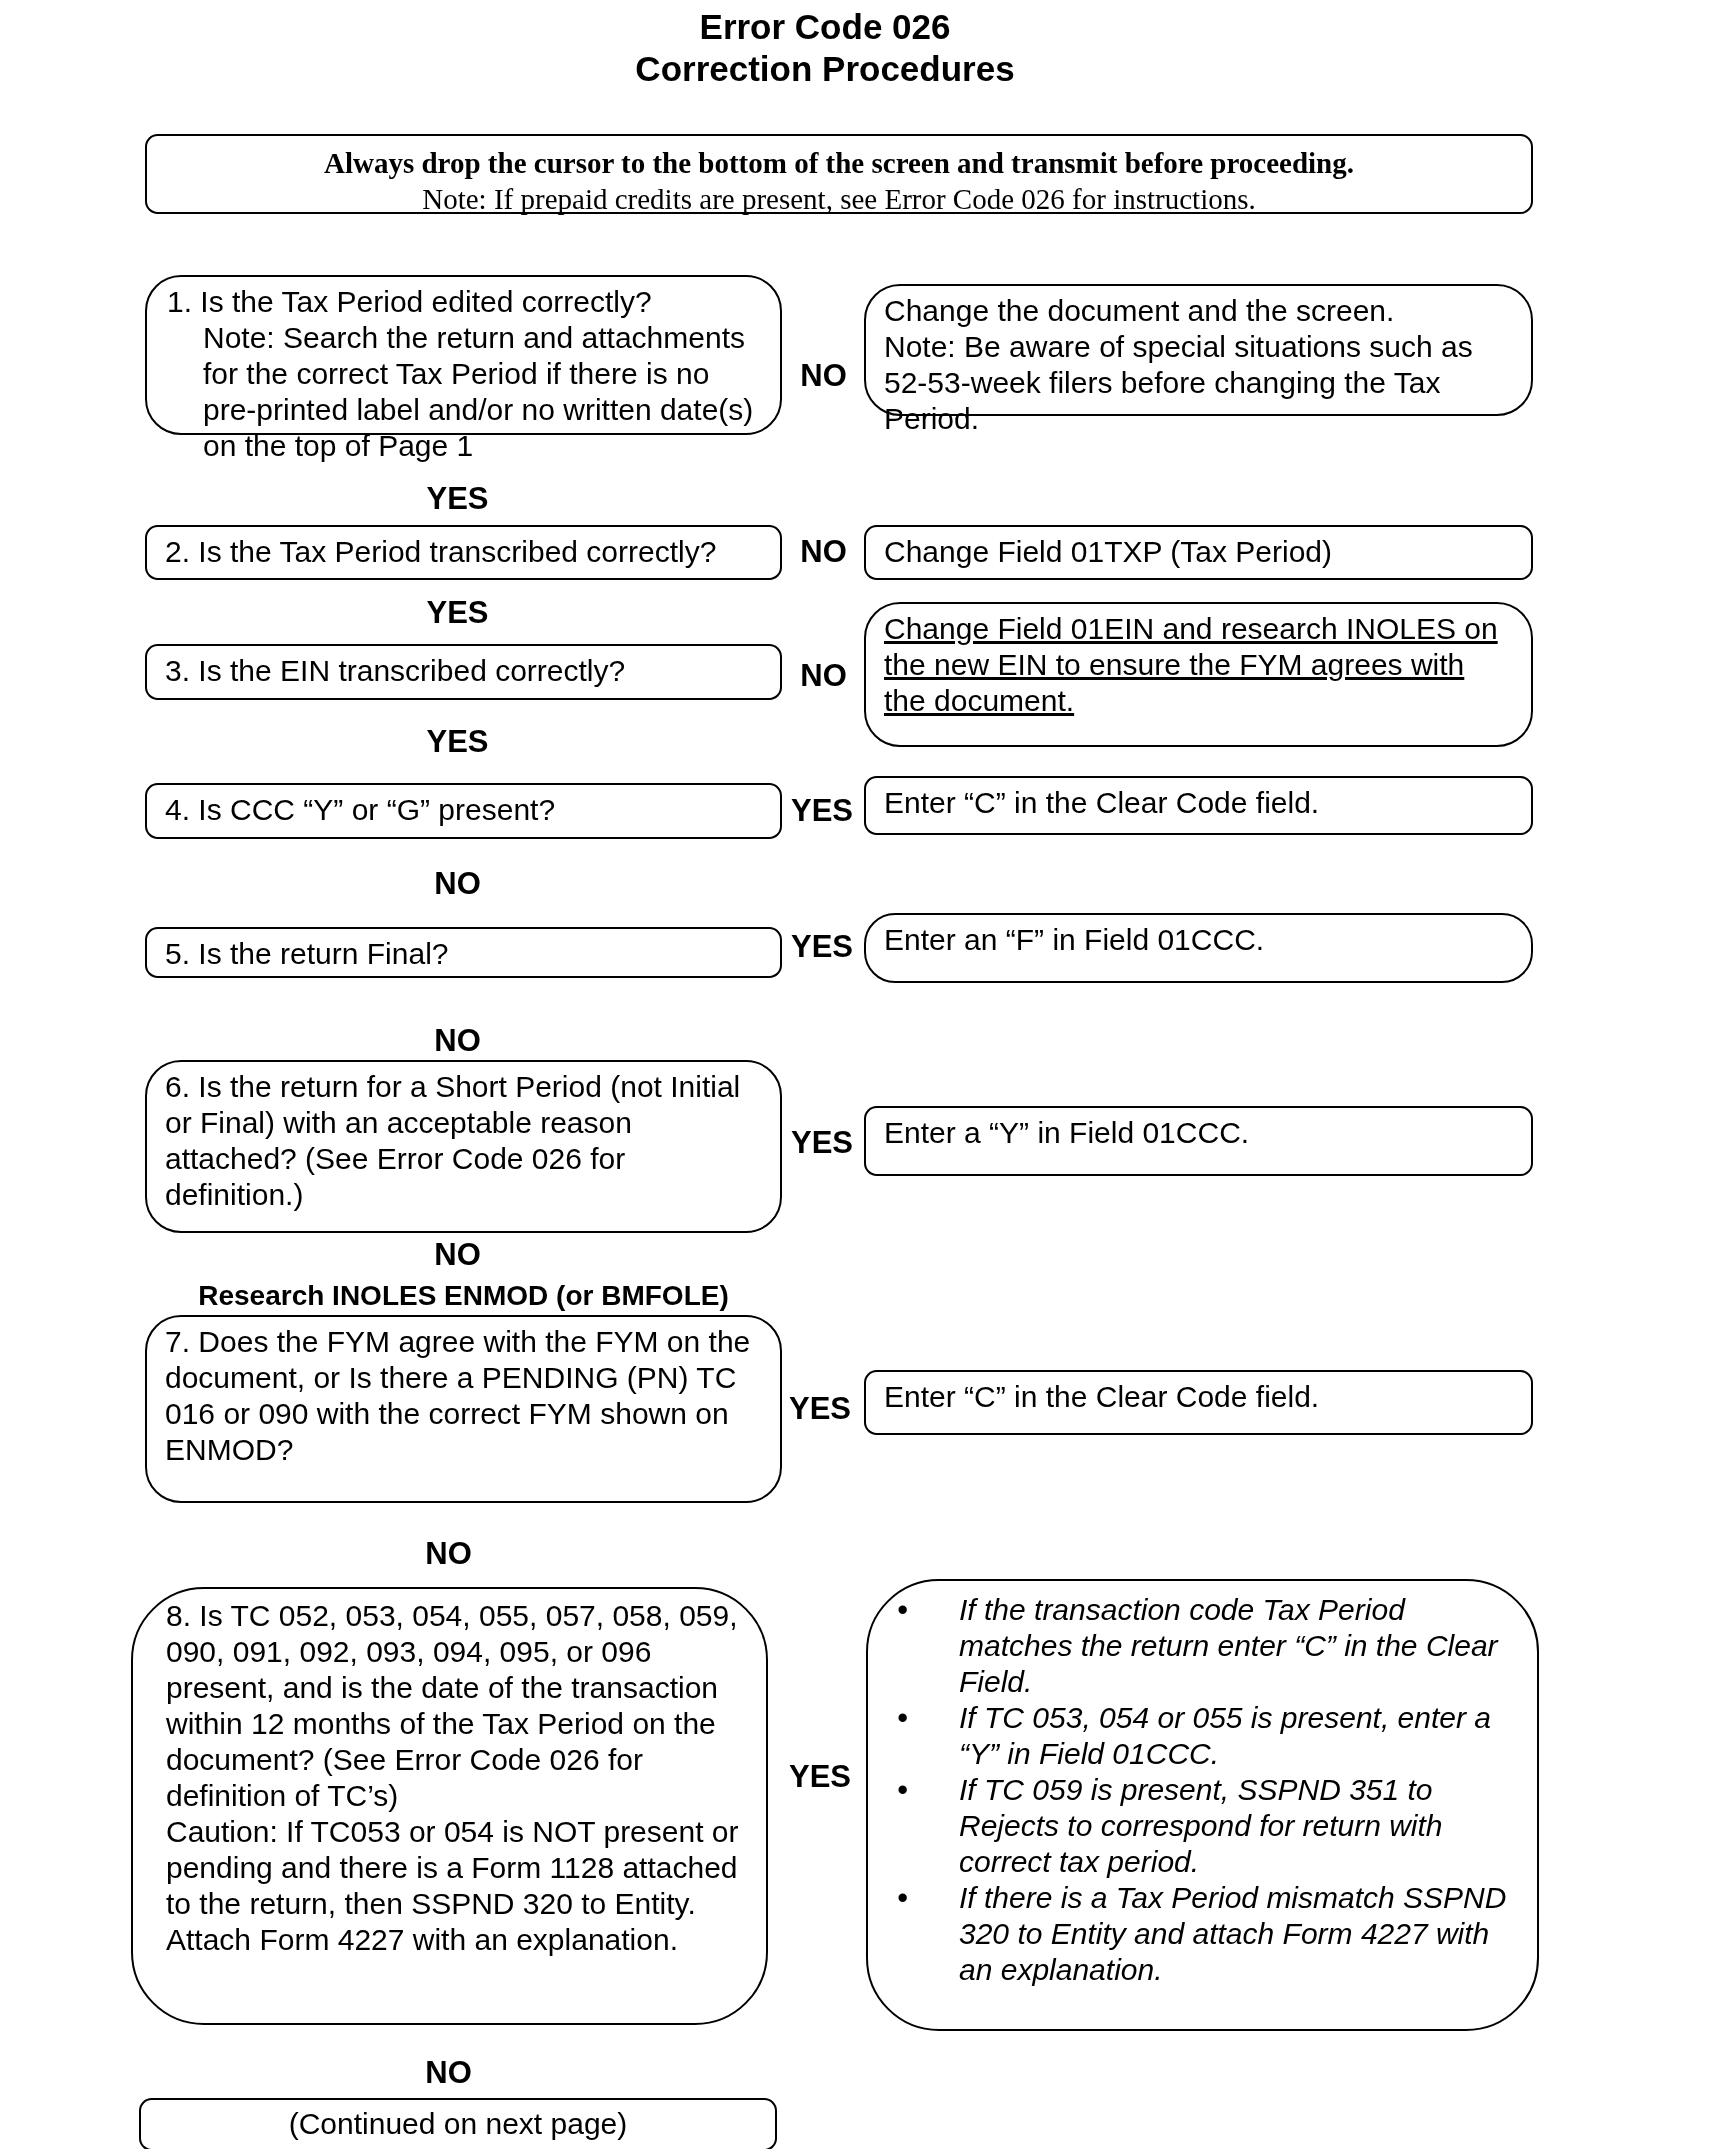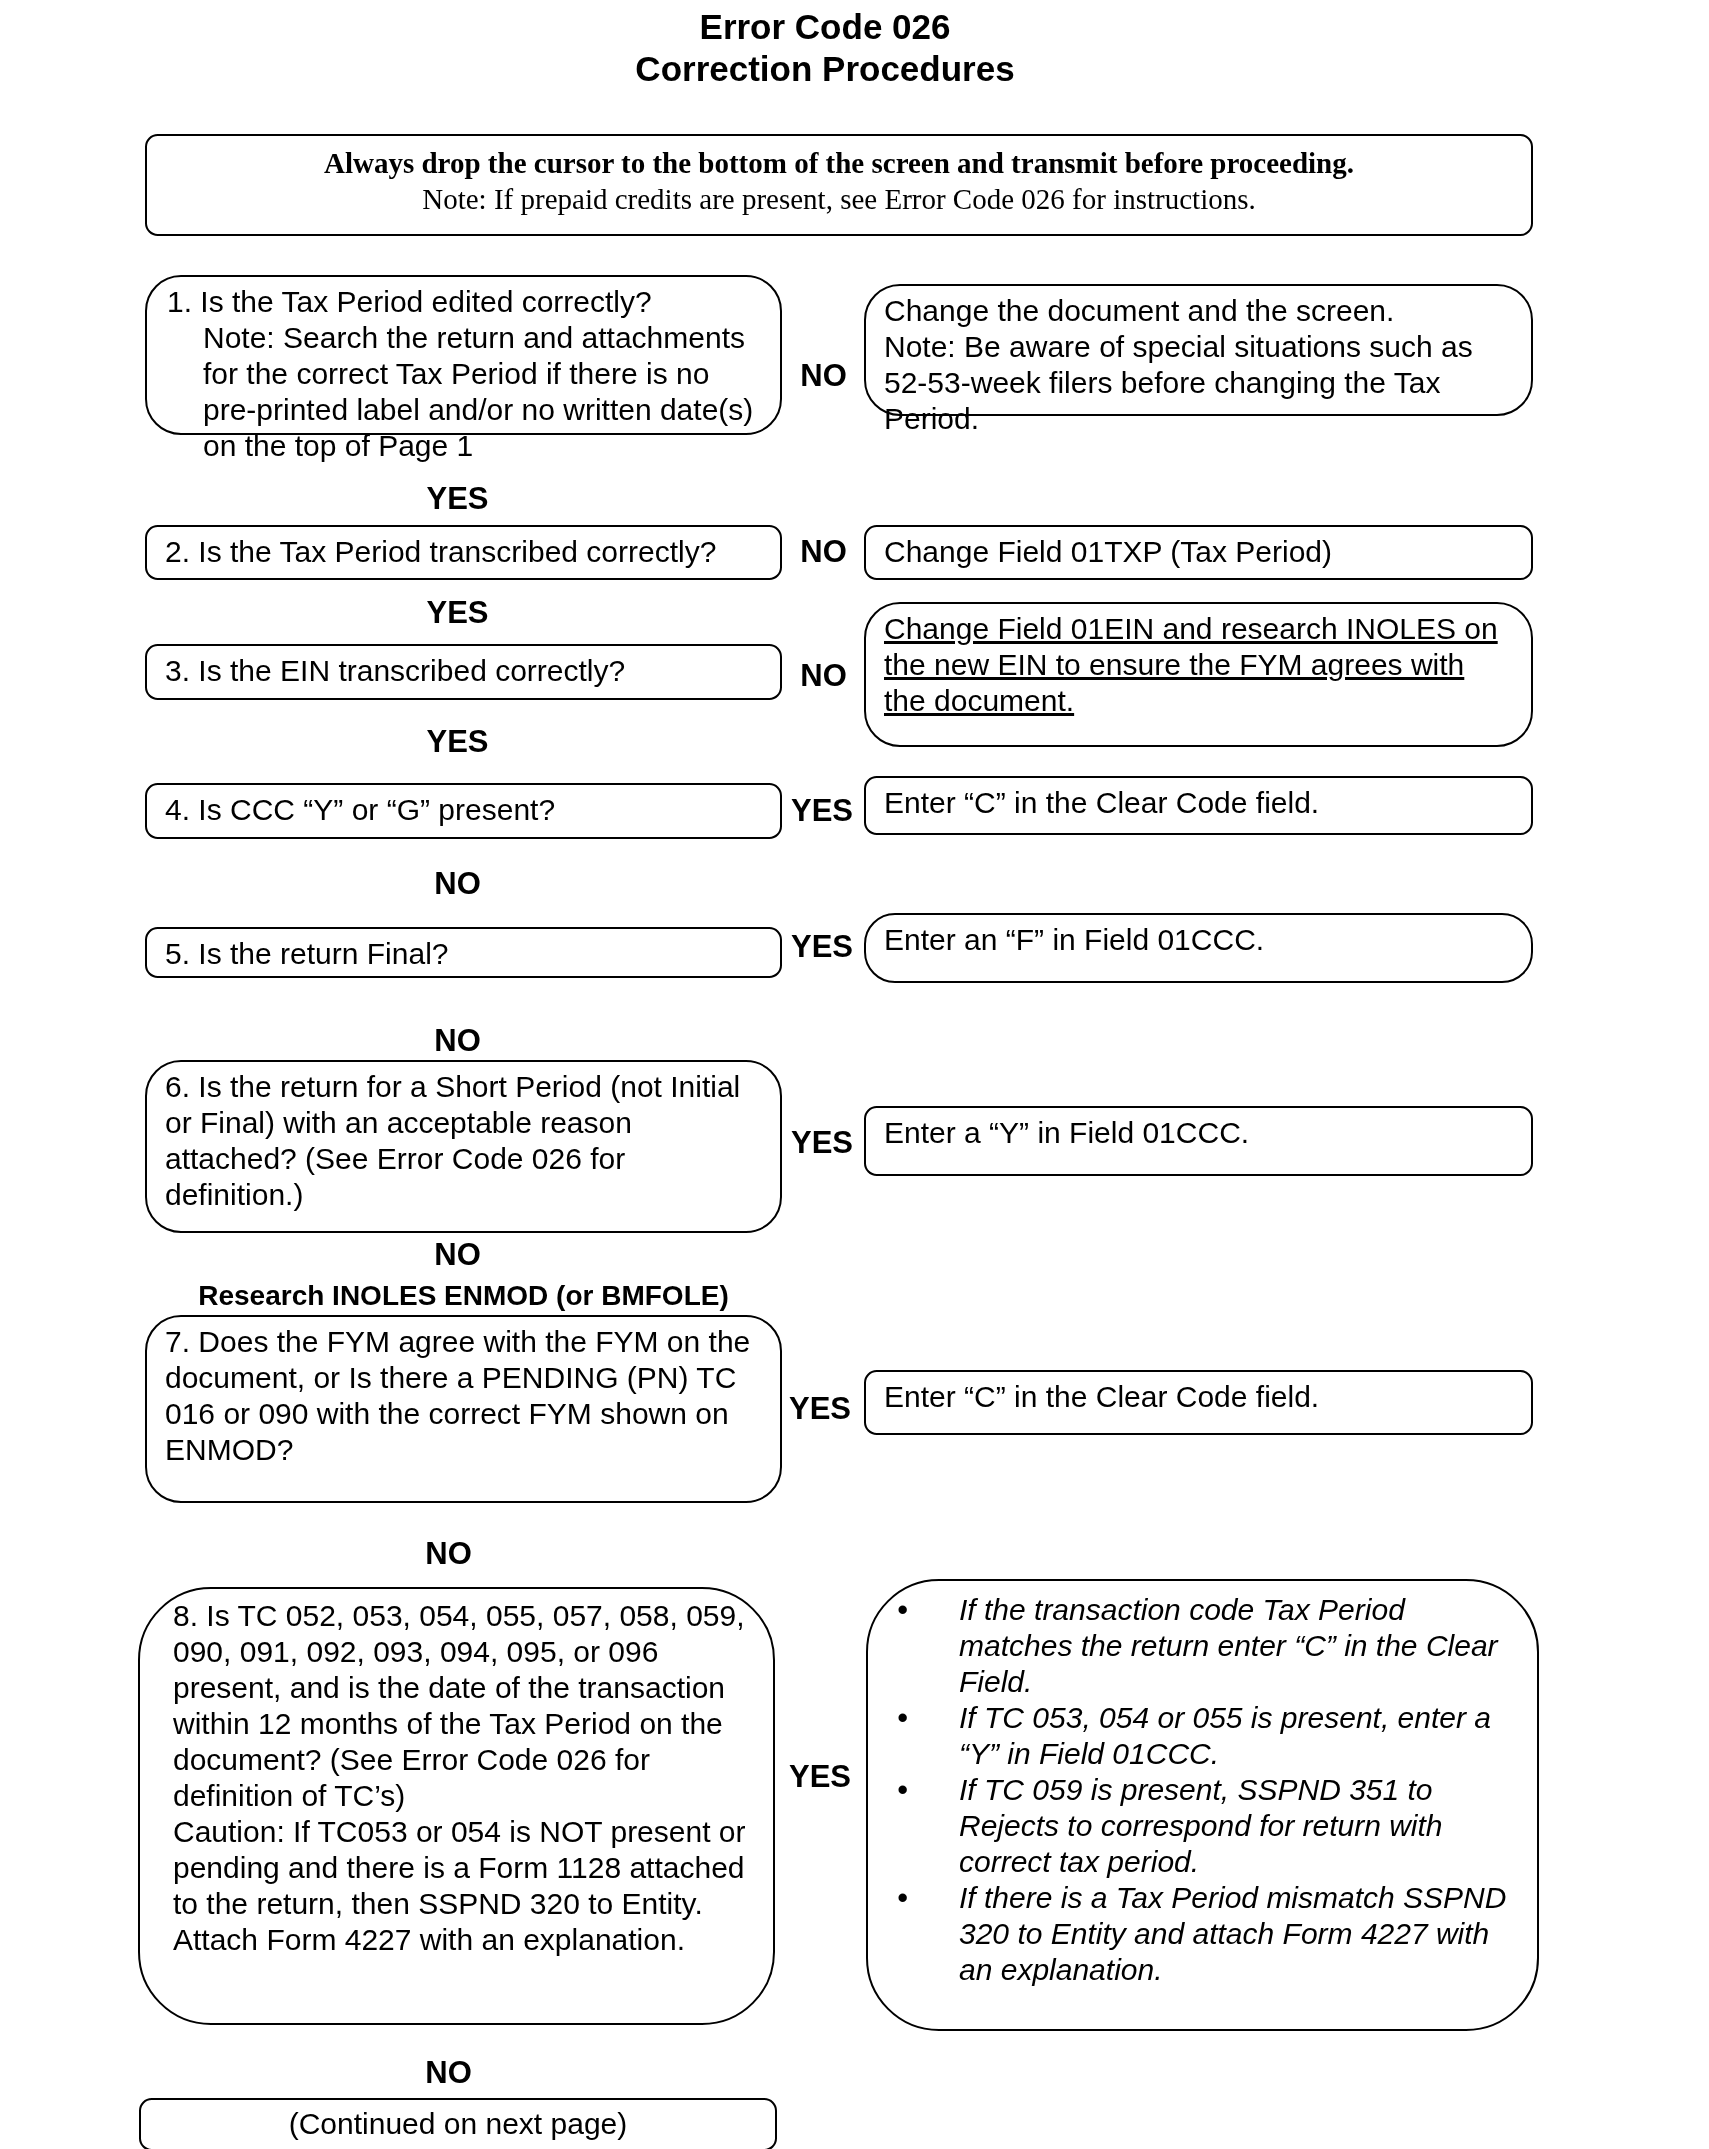--- a/index.html
+++ b/index.html
@@ -20,21 +20,21 @@
   b { font-weight:normal; }
 </style>
 </head>
 <body>
 
 <div class="abs title" style="top:5.5px;margin-left:16px;">
   <div>Error Code 026</div>
   <div>Correction Procedures</div>
 </div>
 
-<div class="abs box r-sm top-box" style="left:145px; top:134px; width:1388px; height:102px;">
+<div class="abs box r-sm top-box" style="left:145px; top:134px; width:1388px; height:80px;">
   <div class="l1">Always drop the cursor to the bottom of the screen and transmit before proceeding.</div>
   <div><b>Note:</b><span> If prepaid credits are present, see Error Code 026 for instructions.</span></div>
 </div>
 
 <div class="abs box r-lg" style="left:145px; top:275px; width:637px; height:160px; padding-left:20px;">
   <div>1. Is the Tax Period edited correctly?</div>
   <div class="ind"><b>Note:</b><span> Search the return and attachments for the correct Tax Period if there is no pre-printed label and/or no written date(s) on the top of Page 1</span></div>
 </div>
 <div class="abs lbl" style="left:787px; top:358px; width:73px;">NO</div>
 <div class="abs box r-lg" style="left:864px; top:284px; width:669px; height:132px;">
@@ -69,21 +69,21 @@
 <div class="abs lbl" style="left:403px; top:1237px; width:109px;">NO</div>
 <div class="abs lbl" style="left:145px; top:1278px; width:637px; font-size:28px;">Research INOLES ENMOD (or BMFOLE)</div>
 
 <div class="abs box r-lg" style="left:145px; top:1315px; width:637px; height:188px;">
   <span>7. Does the FYM agree with the FYM on the document, or Is there a </span><b>PENDING</b><span> (PN) TC 016 or 090 with the correct FYM shown on ENMOD?</span>
 </div>
 <div class="abs lbl" style="left:782px; top:1391px; width:76px;">YES</div>
 <div class="abs box r-sm" style="left:864px; top:1370px; width:669px; height:65px;">Enter “C” in the Clear Code field.</div>
 <div class="abs lbl" style="left:394px; top:1536px; width:109px;">NO</div>
 
-<div class="abs box r-xl" style="left:138px; top:1587px; width:637px; height:438px; padding:9px 12px 9px 33px;">
+<div class="abs box r-xl" style="left:131px; top:1587px; width:637px; height:438px; padding:9px 12px 9px 33px;">
   <div>8. Is TC 052, 053, 054, 055, 057, 058, 059, 090, 091, 092, 093, 094, 095, or 096 present, and is the date of the transaction within 12 months of the Tax Period on the document?  (See Error Code 026 for definition of TC’s)</div>
   <div><b>Caution:</b><span> If TC053 or 054 is NOT present or pending and there is a Form 1128 attached to the return, then SSPND 320 to Entity. Attach Form 4227 with an explanation.</span></div>
 </div>
 <div class="abs lbl" style="left:782px; top:1759px; width:76px;">YES</div>
 <div class="abs box r-xl" style="left:866px; top:1579px; width:673px; height:452px; padding:11px 27px 11px 9px;">
   <ul class="bl">
     <li>If the transaction code Tax Period matches the return enter “C” in the Clear Field.</li>
     <li>If TC 053, 054 or 055 is present, enter a “Y” in Field 01CCC.</li>
     <li>If TC 059 is present, SSPND 351 to Rejects to correspond for return with correct tax period.</li>
     <li> If there is a Tax Period mismatch SSPND 320 to Entity and attach Form 4227 with an explanation.</li>

